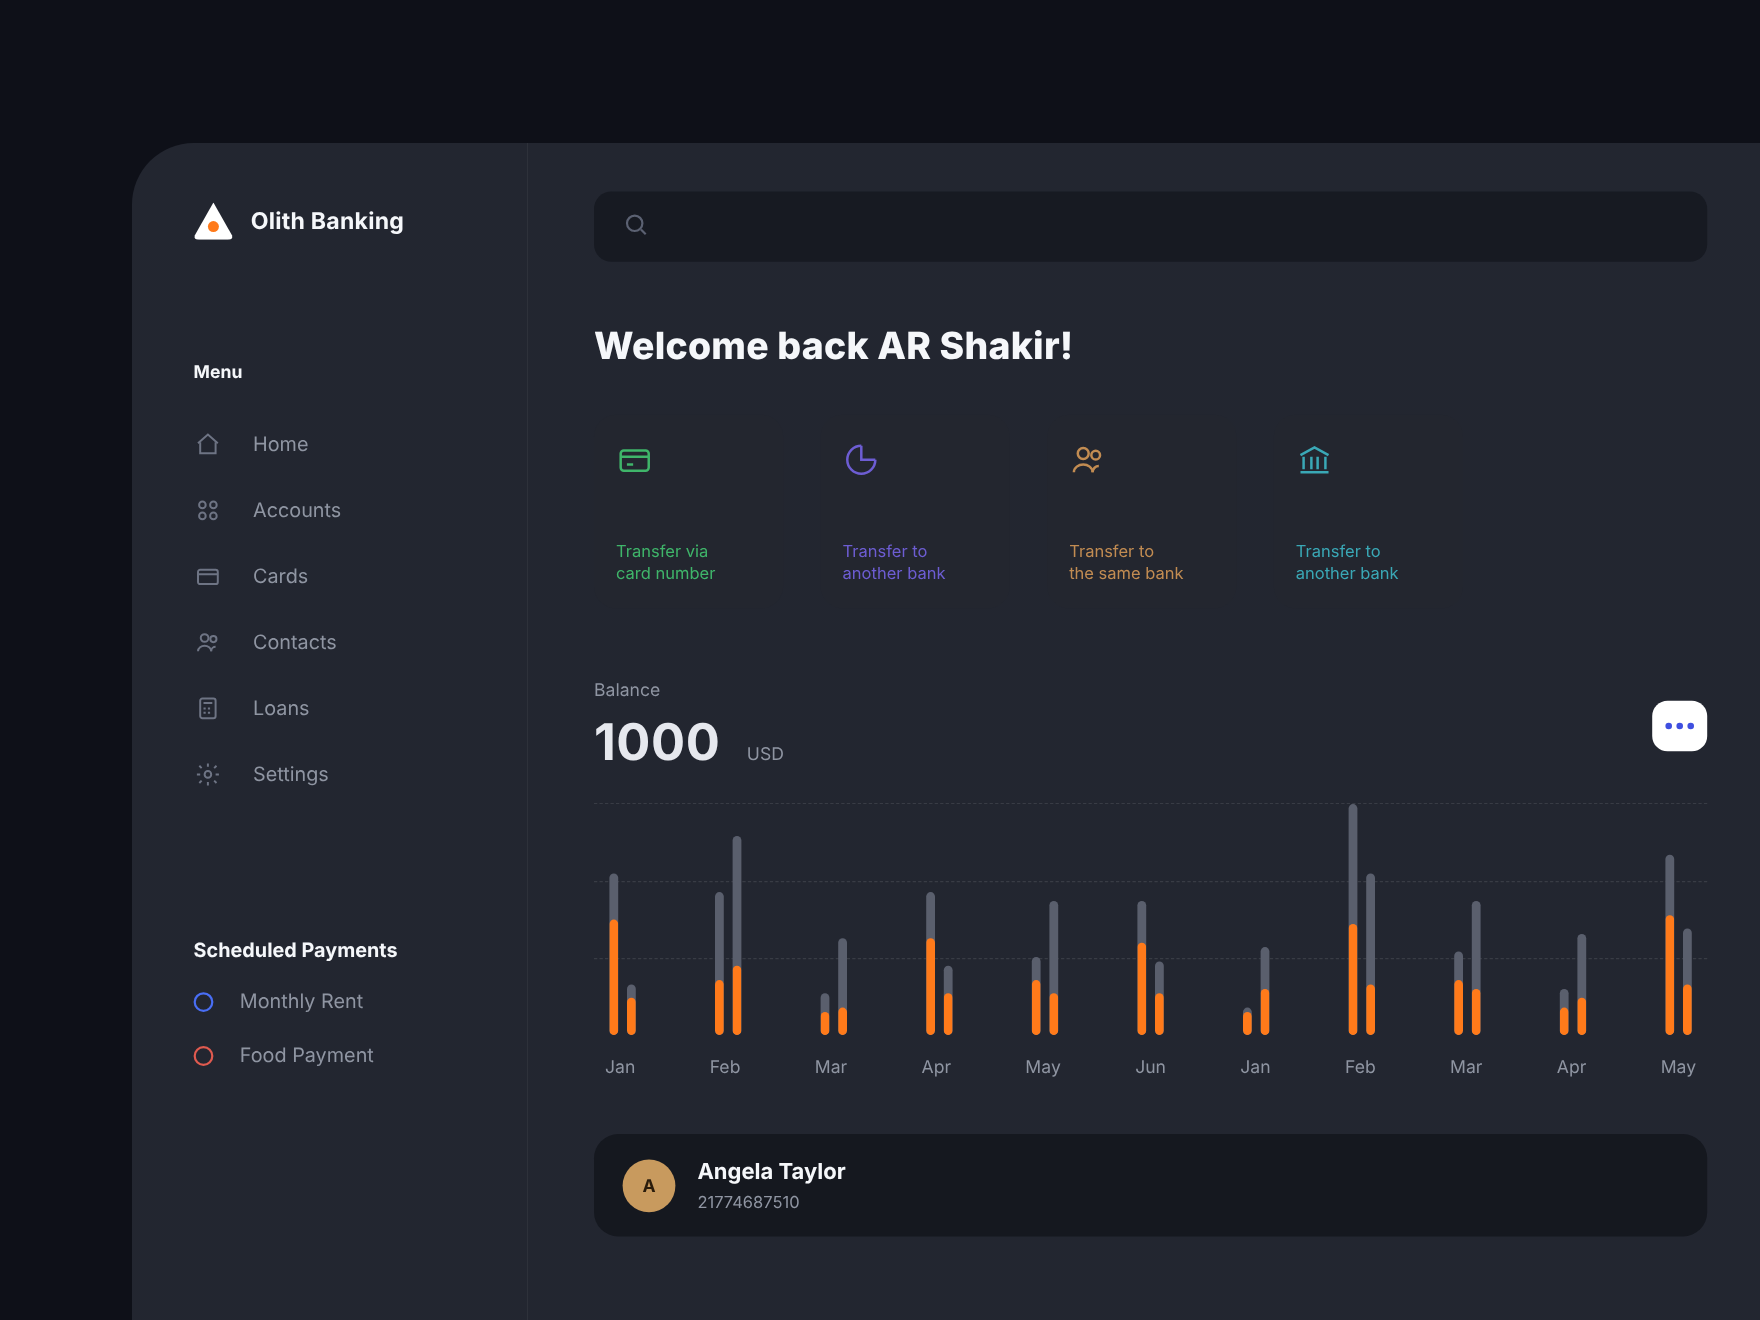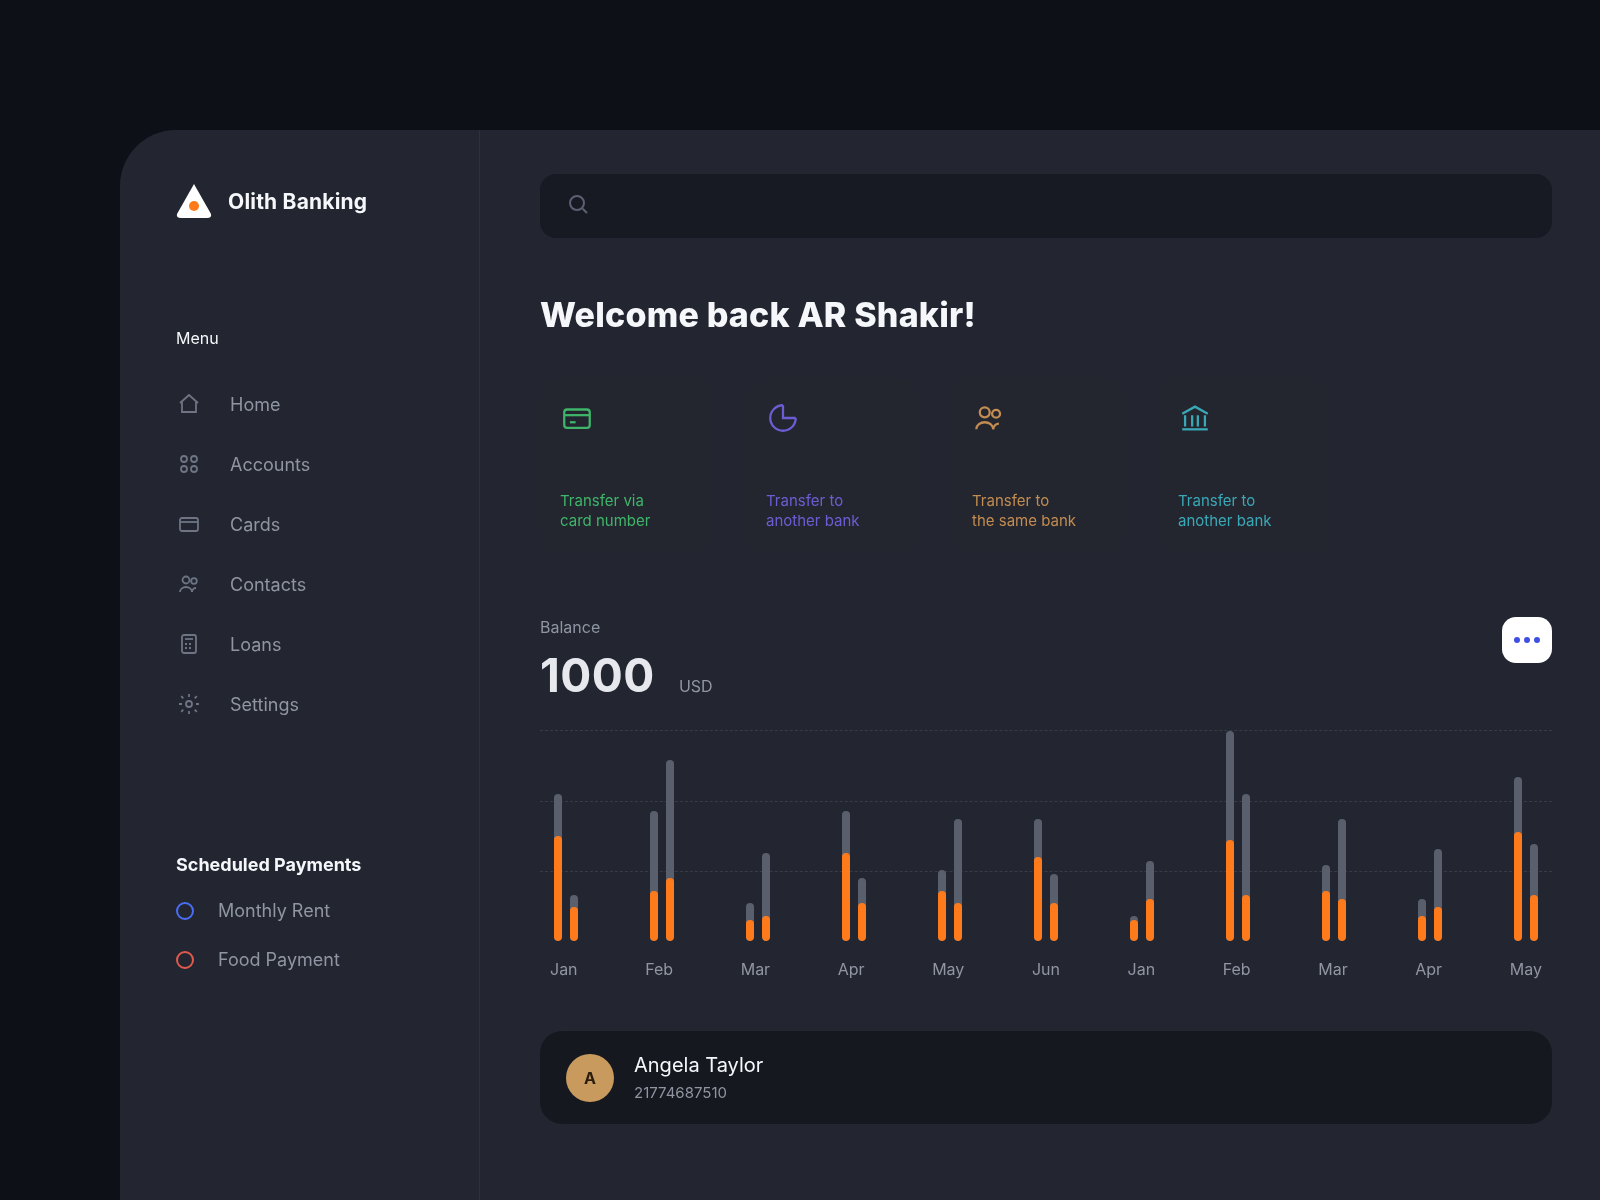--- a/index.html
+++ b/index.html
@@ -23,21 +23,21 @@
 }
 *{box-sizing:border-box;margin:0;padding:0;font-family:Inter,system-ui,-apple-system,Segoe UI,Roboto,sans-serif}
 body{width:1600px;height:1200px;background:var(--bg-outer);overflow:hidden;color:var(--text)}
 .shell{position:absolute;left:120px;top:130px;right:0;bottom:0;border-top-left-radius:56px;background:var(--bg-app);background-image:var(--bg-app-noise);overflow:hidden}
 .layout{display:flex;height:100%}
 .sidebar{width:360px;border-right:1px solid var(--divider);padding:54px 44px 44px 56px;flex:none}
 .logo-row{display:flex;align-items:center;gap:16px;margin-bottom:110px}
 .logo-badge{width:36px;height:34px;position:relative}
 .logo-badge svg{display:block}
 .logo-text{font-size:21px;font-weight:700;letter-spacing:.2px}
-.menu-h{font-size:16px;font-weight:400;margin-bottom:26px}
+.menu-h{font-size:16px;font-weight:700;margin-bottom:26px}
 .nav{display:flex;flex-direction:column;gap:0}
 .nav-item{display:flex;align-items:center;gap:28px;padding:17px 0;cursor:pointer}
 .nav-item .icon{width:26px;height:26px;display:flex;align-items:center;justify-content:center;color:#6e7484}
 .nav-item .label{font-size:18px;color:var(--text-dim)}
 .sp-h{font-size:18px;font-weight:700;margin-top:120px;margin-bottom:11px}
 .sp-item{display:flex;align-items:center;gap:24px;padding:14px 0;cursor:pointer}
 .sp-item .dot{width:18px;height:18px;border:2px solid var(--blue);border-radius:50%}
 .sp-item.red .dot{border-color:var(--red)}
 .sp-item .label{font-size:18px;color:var(--text-dim)}
 .main{flex:1;padding:44px 48px 40px 60px}
@@ -51,40 +51,40 @@
 .tile.t1 .ticon{color:var(--green)}
 .tile.t2 .ticon{color:var(--violet)}
 .tile.t3 .ticon{color:var(--tan)}
 .tile.t4 .ticon{color:var(--teal)}
 .tile .tlabel{font-size:15px;line-height:1.35}
 .tile.t1 .tlabel{color:var(--green)}
 .tile.t2 .tlabel{color:var(--violet)}
 .tile.t3 .tlabel{color:var(--tan)}
 .tile.t4 .tlabel{color:var(--teal)}
 .bal{margin-top:64px}
-.bal-row{display:flex;align-items:flex-start;justify-content:space-between}
+.bal-row{display:flex;align-items:center;justify-content:space-between}
 .bal-l{}
 .bal-label{font-size:16px;color:var(--text-dim);margin-bottom:10px}
 .bal-val{display:flex;align-items:baseline;gap:24px}
 .bal-num{font-size:46px;font-weight:700;letter-spacing:.5px;color:#e6e8ee}
 .bal-cur{font-size:16px;color:var(--text-dim)}
 .more-btn{width:50px;height:46px;border-radius:14px;background:#fff;display:flex;align-items:center;justify-content:center;gap:4px;cursor:pointer}
 .more-btn span{width:6px;height:6px;border-radius:50%;background:#3f4fe0}
 .chart{position:relative;margin-top:28px;height:210px}
 .gridlines{position:absolute;inset:0}
 .gridlines .line{position:absolute;left:0;right:0;border-top:1px dashed var(--grid)}
 .cols{position:absolute;left:10px;right:10px;bottom:0;top:0;display:flex;justify-content:space-between;align-items:flex-end;padding:0 4px}
 .col{display:flex;align-items:flex-end;gap:8px}
 .bar{width:8px;border-radius:5px;background:#5a5f6d;position:relative;overflow:hidden}
 .bar .fill{position:absolute;left:0;right:0;bottom:0;background:var(--orange);border-radius:5px}
 .xaxis{display:flex;justify-content:space-between;padding:18px 10px 0;color:var(--text-dim);font-size:16px}
 .contact{margin-top:52px;background:#15181f;border-radius:22px;padding:22px 26px;display:flex;align-items:center;gap:20px;width:100%}
 .avatar{width:48px;height:48px;border-radius:50%;background:#c89a5e;display:flex;align-items:center;justify-content:center;font-weight:700;color:#2a1c0c}
 .c-meta{display:flex;flex-direction:column;gap:6px}
-.c-name{font-size:20px;font-weight:400}
+.c-name{font-size:20px;font-weight:700}
 .c-num{font-size:15px;color:var(--text-dim)}
 </style>
 </head>
 <body>
 
 <div class="shell">
   <div class="layout">
     <aside class="sidebar">
       <div class="logo-row">
         <span class="logo-badge">

